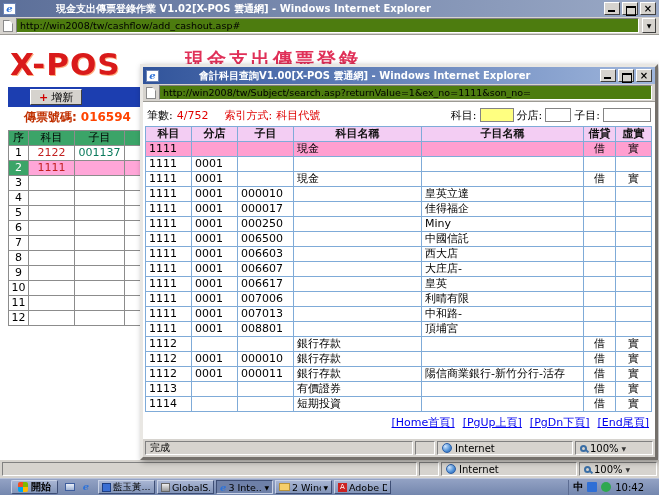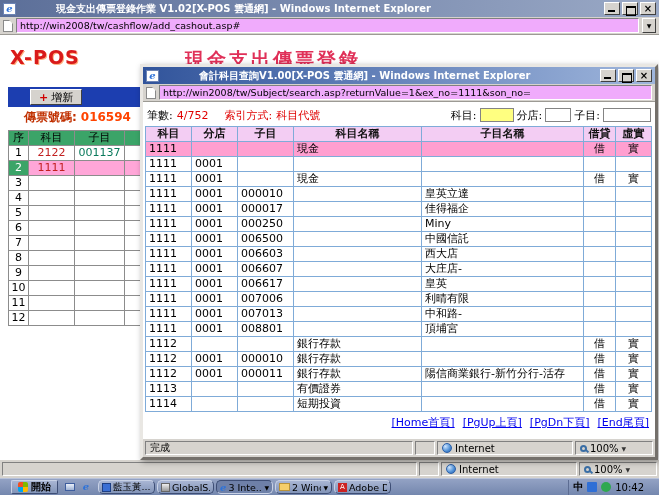--- a/index.html
+++ b/index.html
@@ -29,21 +29,21 @@
             color:#000; font-size:10px; font-weight:bold; line-height:1; cursor:default; }
   .btn-min::after { content:""; position:absolute; left:3px; bottom:2px; width:7px; height:2px; background:#000; }
   .btn-max::after { content:""; position:absolute; left:3px; top:3px; width:8px; height:7px;
                     border:1px solid #000; border-top-width:2px; }
   .addressbar { height:18px; display:flex; align-items:center; gap:3px; padding:0 3px;
                 background:#D6D3CE; border-bottom:1px solid #9C9A94; }
   .page-icon { width:10px; height:12px; flex:0 0 10px; background:#fff; border:1px solid #8A8A8A; position:relative; }
   .page-icon::before { content:""; position:absolute; right:-1px; top:-1px;
                        border-style:solid; border-width:0 4px 4px 0;
                        border-color:transparent #D6D3CE transparent transparent; }
-  .url-input { flex:1; height:15px; background:#f0abfc; border:1px solid;
+  .url-input { flex:1; height:15px; background:#4d7c0f; border:1px solid;
                border-color:#808080 #FFFFFF #FFFFFF #808080; font-size:9.5px; padding:0 3px;
                display:flex; align-items:center; white-space:nowrap; overflow:hidden; }
   .url-dd { width:14px; height:15px; background:#D6D3CE; border:1px solid;
             border-color:#FFFFFF #404040 #404040 #FFFFFF; font-size:6px;
             display:flex; align-items:center; justify-content:center; }
 
   
   .statusbar { position:absolute; left:0; right:0; bottom:0; height:18px; background:#D6D3CE;
                display:flex; align-items:center; gap:2px; padding:2px; font-size:10px; }
   .sb-seg { height:14px; border:1px solid; border-color:#808080 #FFFFFF #FFFFFF #808080;
@@ -56,21 +56,21 @@
            background:radial-gradient(circle at 30% 30%, #CFE6FF, #4E8FD6 60%, #2B5FA8);
            border:1px solid #2B5FA8; }
   .mag { width:7px; height:7px; border:2px solid #3A6EA5; border-radius:50%; position:relative; flex:0 0 7px; }
   .mag::after { content:""; position:absolute; width:4px; height:2px; background:#3A6EA5;
                 transform:rotate(45deg); right:-4px; bottom:-2px; }
   .dd { font-size:6px; color:#333; }
 
   
   .bg-window { left:0; top:0; width:659px; height:478px; }
   .bg-content { position:absolute; left:0; top:35px; right:0; bottom:18px; background:#fff; overflow:hidden; }
-  .logo { position:absolute; left:10px; top:11px; font-size:19px; font-weight:bold; color:#D91A1A;
+  .logo { position:absolute; left:10px; top:11px; font-size:31px; font-weight:bold; color:#D91A1A;
           letter-spacing:1px; text-shadow:1px 1px 0 #FFB080; }
   .bg-page-title { position:absolute; left:185px; top:12px; font-size:19px; font-weight:bold;
                    color:#E03058; letter-spacing:3px; white-space:nowrap; }
   .blue-bar { position:absolute; left:8px; top:52px; width:630px; height:20px; background:#1C3EB0;
               display:flex; align-items:center; }
   .add-btn { margin-left:22px; height:16px; padding:0 8px; background:#D6D3CE; border:1px solid;
              border-color:#FFFFFF #404040 #404040 #FFFFFF; font-size:11px;
              display:flex; align-items:center; gap:3px; font-family:inherit; cursor:default; }
   .add-icon { color:#D00000; font-weight:bold; font-size:11px; line-height:1; }
   .voucher { position:absolute; left:24px; top:74px; font-size:12px; font-weight:bold; color:#C03000; white-space:nowrap; }
@@ -118,21 +118,21 @@
                background:linear-gradient(#A9B6D4,#8294B8); border:1px solid;
                border-color:#C9D2E6 #3E4E75 #3E4E75 #C9D2E6; border-radius:2px;
                font-size:10px; font-weight:bold; }
   .flag { width:10px; height:10px; border-radius:2px;
           background:conic-gradient(#7FBA00 0 25%, #FFB900 0 50%, #00A4EF 0 75%, #F25022 0); }
   .quick { display:flex; gap:2px; margin:0 3px; }
   .qicon { width:14px; height:13px; display:flex; align-items:center; justify-content:center; }
   .desk-icon { width:10px; height:8px; background:linear-gradient(#EAF0FA,#9FB2D4); border:1px solid #3E5E9E; }
   .task-btn { width:57px; height:14px; display:flex; align-items:center; gap:2px; padding:0 3px;
               background:linear-gradient(#A9B6D4,#8294B8); border:1px solid;
-              border-color:#C9D2E6 #3E4E75 #3E4E75 #C9D2E6; border-radius:5px;
+              border-color:#C9D2E6 #3E4E75 #3E4E75 #C9D2E6; border-radius:0;
               font-size:9.5px; overflow:hidden; }
   .task-btn.active { background:#6E80A8; border-color:#3E4E75 #C9D2E6 #C9D2E6 #3E4E75; }
   .task-label { flex:1; overflow:hidden; white-space:nowrap; }
   .chev { font-size:6px; }
   .tb-icon { flex:0 0 auto; display:inline-flex; align-items:center; justify-content:center; }
   .icon-ie { color:#2D72D9; font-weight:bold; font-style:italic; font-family:"DejaVu Serif",serif; font-size:10px; }
   .icon-folder { width:11px; height:8px; background:#F5CE6A; border:1px solid #B8923A; }
   .icon-pdf { width:9px; height:9px; background:#CC2222; color:#fff; font-size:7px; line-height:9px; text-align:center; }
   .icon-app-blue { width:9px; height:9px; background:#3B6FD4; border:1px solid #1D3F85; }
   .icon-app-gray { width:9px; height:9px; background:linear-gradient(#EEE,#999); border:1px solid #666; }

